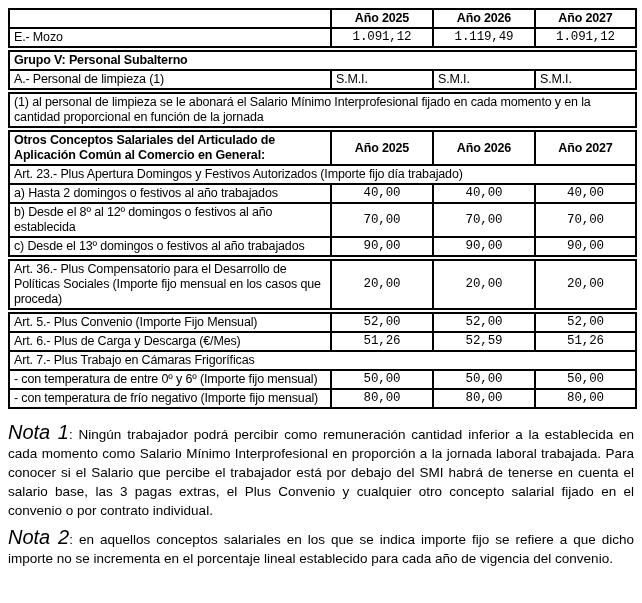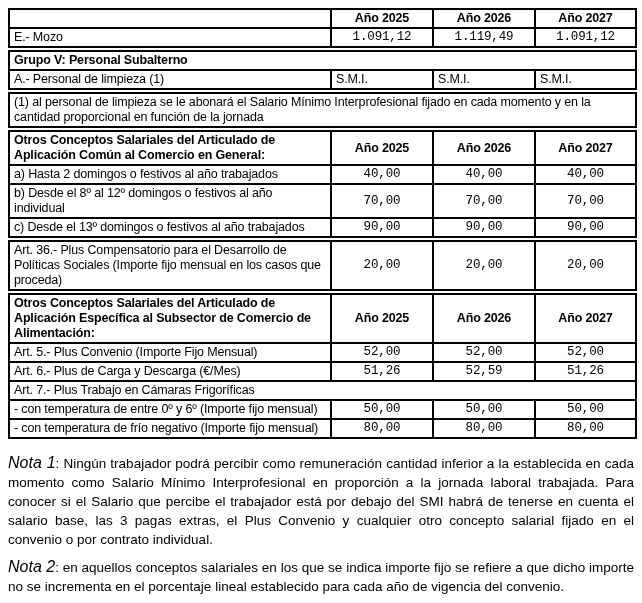--- a/index.html
+++ b/index.html
@@ -38,21 +38,21 @@
   .tbl td.nowrap { white-space: nowrap; }
   .notes { margin-top: 14px; width: 626px; }
   .note {
     font-size: 13.5px;
     line-height: 19px;
     text-align: justify;
     margin: 0 0 8px 0;
   }
   .nota-label {
     font-style: italic;
-    font-size: 16px;
+    font-size: 20px;
   }
 </style>
 </head>
 <body>
 
 <div class="doc">
 
   <table class="tbl">
     <colgroup>
         <col style="width:322px">
@@ -115,27 +115,30 @@
         <col style="width:101px">
       </colgroup>
     <tbody>
         <tr>
       <td class="bold">Otros Conceptos Salariales del Articulado de Aplicación Común al Comercio en General:</td>
       <td class="yh">Año 2025</td>
       <td class="yh">Año 2026</td>
       <td class="yh">Año 2027</td>
     </tr>
     <tr>
+      <td colspan="4" class="nowrap">Art. 23.- Plus Apertura Domingos y Festivos Autorizados (Importe fijo día trabajado)</td>
+    </tr>
+    <tr>
       <td class="nowrap">a) Hasta 2 domingos o festivos al año trabajados</td>
       <td class="num">40,00</td>
       <td class="num">40,00</td>
       <td class="num">40,00</td>
     </tr>
     <tr>
-      <td>b) Desde el 8º al 12º domingos o festivos al año individual</td>
+      <td>b) Desde el 8º al 12º domingos o festivos al año establecida</td>
       <td class="num">70,00</td>
       <td class="num">70,00</td>
       <td class="num">70,00</td>
     </tr>
     <tr>
       <td class="nowrap">c) Desde el 13º domingos o festivos al año trabajados</td>
       <td class="num">90,00</td>
       <td class="num">90,00</td>
       <td class="num">90,00</td>
     </tr>
@@ -160,26 +163,20 @@
     </table>
 
   <table class="tbl tgap">
     <colgroup>
         <col style="width:322px">
         <col style="width:102px">
         <col style="width:102px">
         <col style="width:101px">
       </colgroup>
     <tbody>
-        <tr>
-      <td class="bold">Otros Conceptos Salariales del Articulado de Aplicación Específica al Subsector de Comercio de Alimentación:</td>
-      <td class="yh">Año 2025</td>
-      <td class="yh">Año 2026</td>
-      <td class="yh">Año 2027</td>
-    </tr>
     <tr>
       <td class="nowrap">Art. 5.- Plus Convenio (Importe Fijo Mensual)</td>
       <td class="num">52,00</td>
       <td class="num">52,00</td>
       <td class="num">52,00</td>
     </tr>
     <tr>
       <td class="nowrap">Art. 6.- Plus de Carga y Descarga (€/Mes)</td>
       <td class="num">51,26</td>
       <td class="num">52,59</td>

